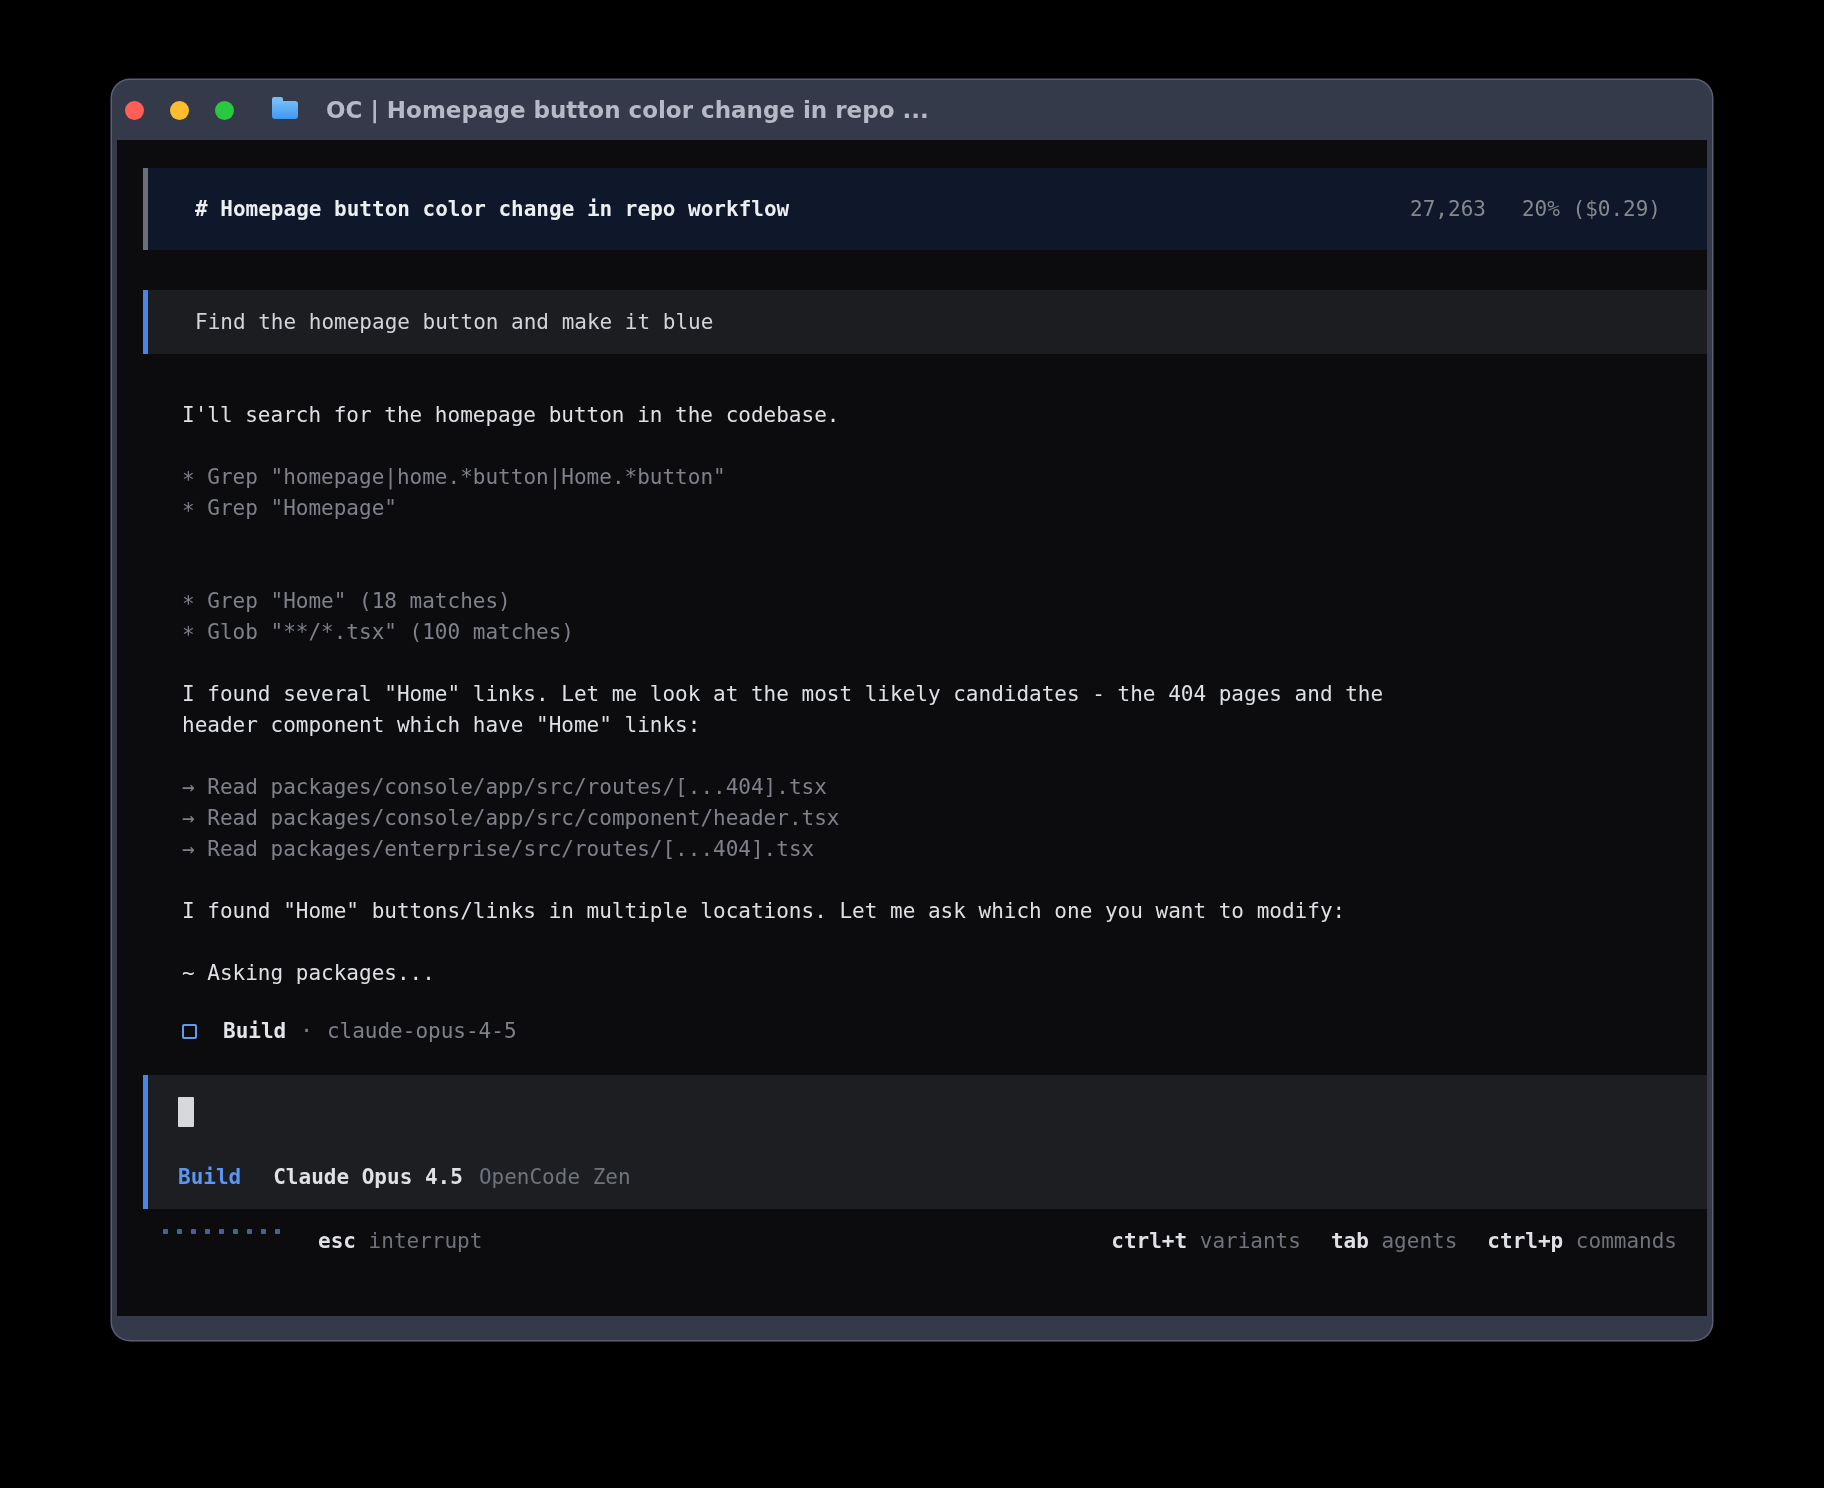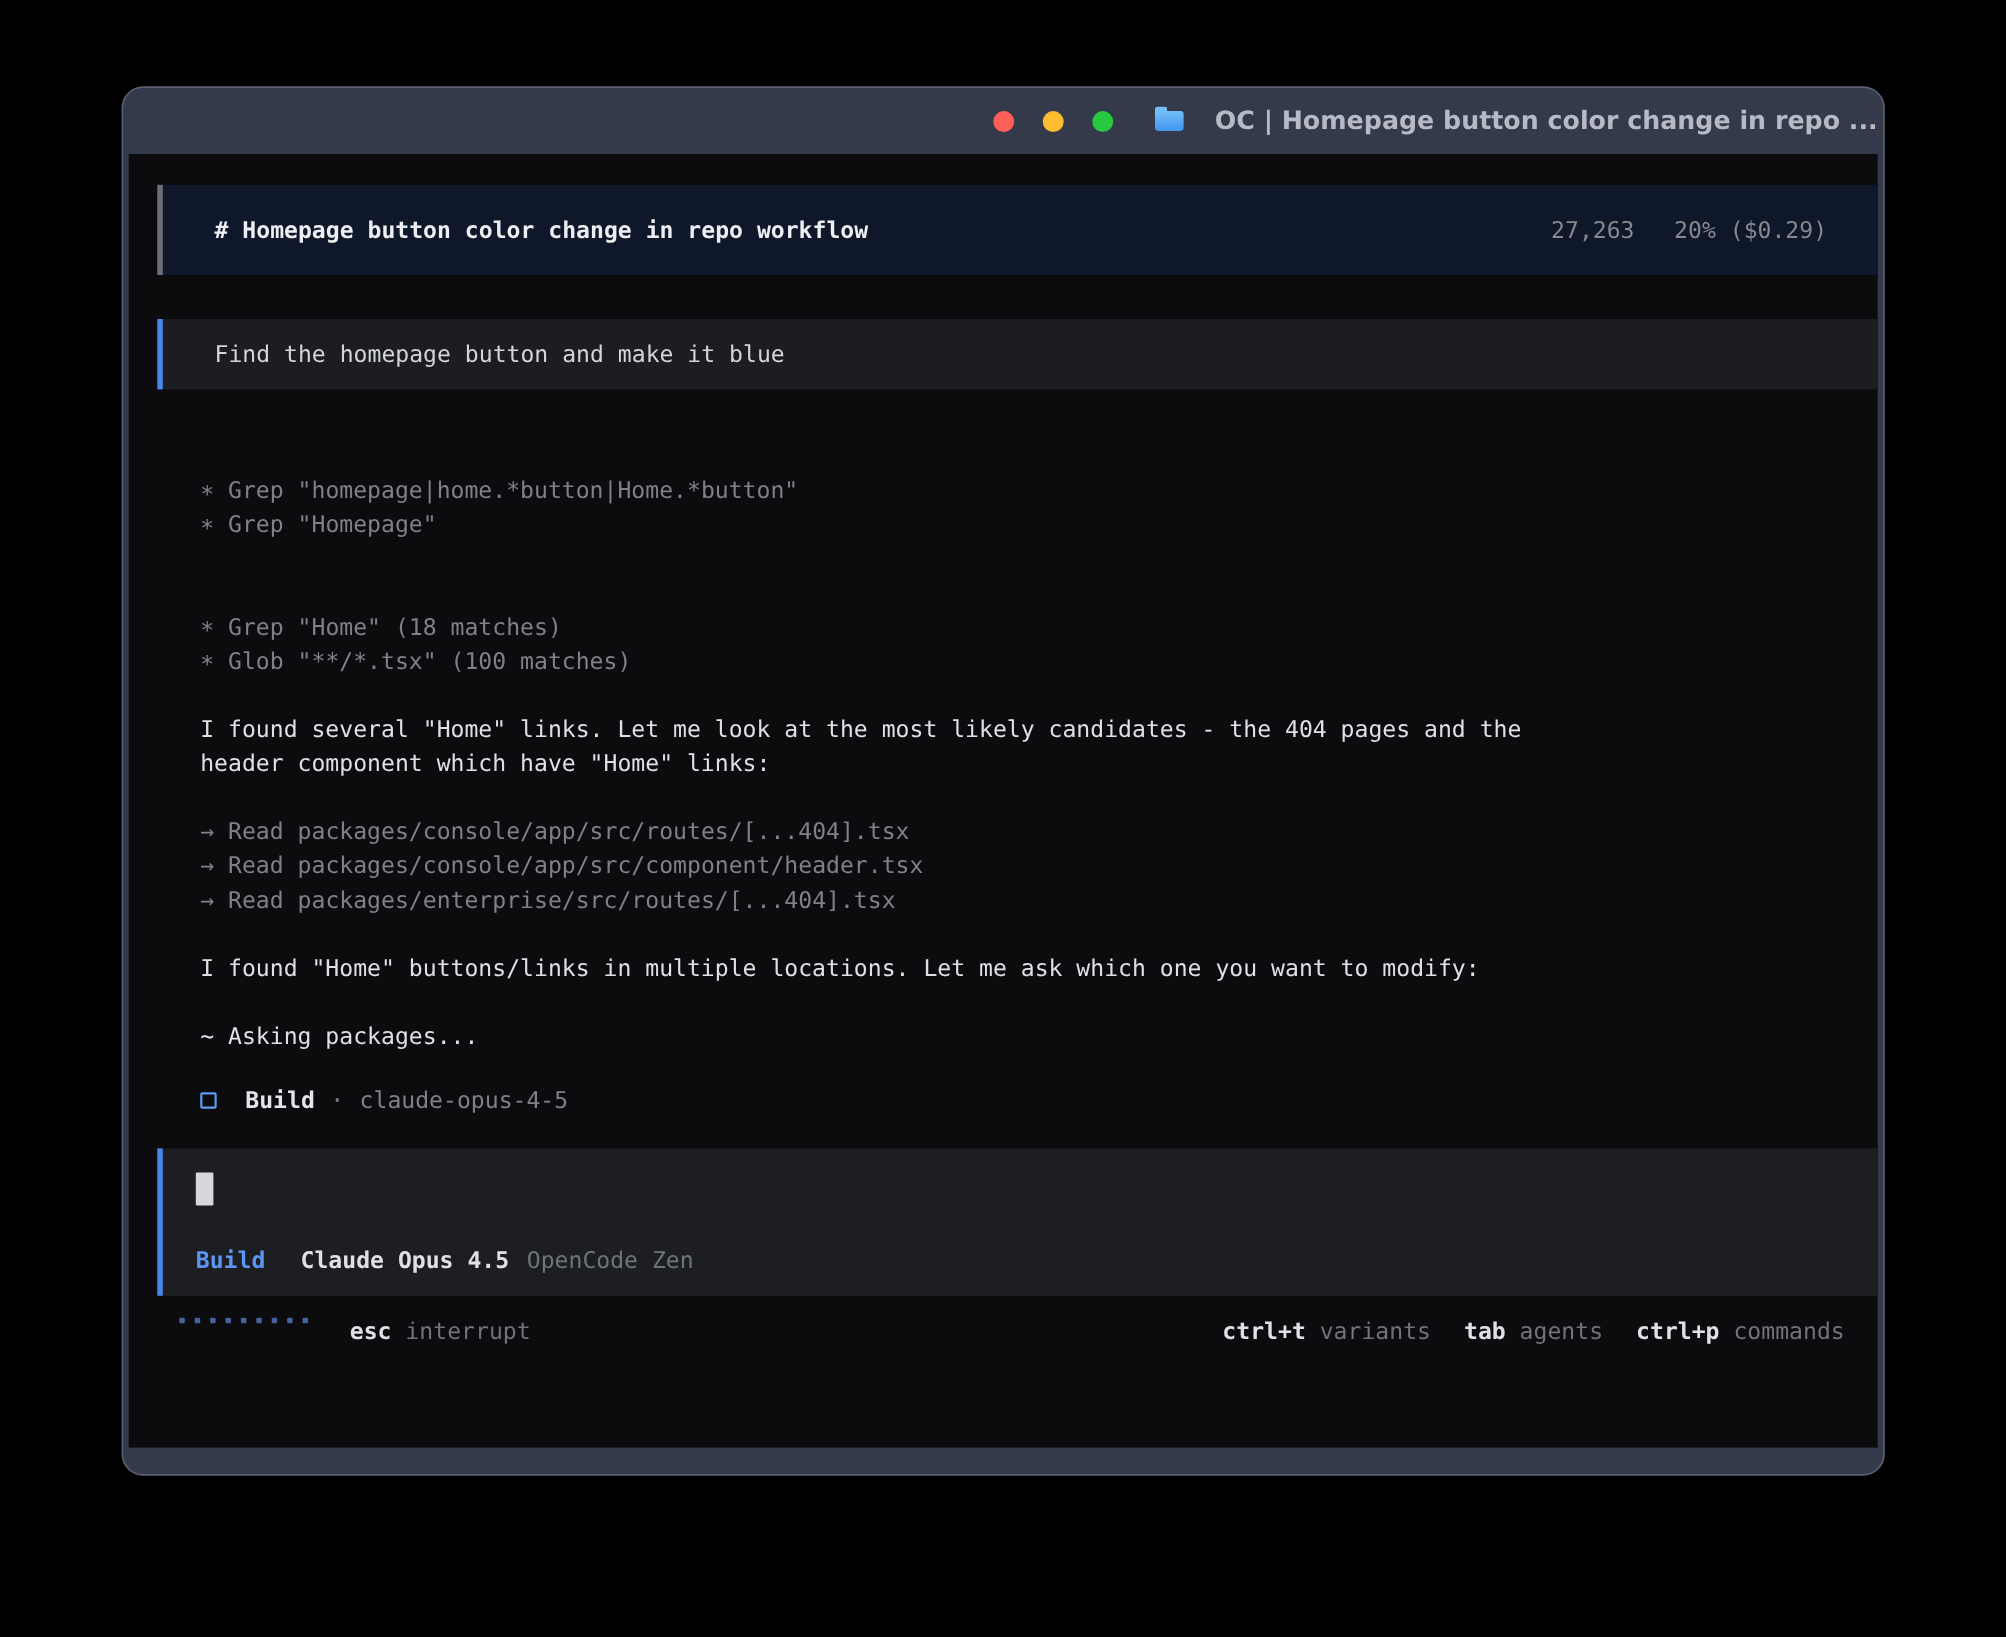--- a/index.html
+++ b/index.html
@@ -5,21 +5,21 @@
   html,body{margin:0;padding:0;background:#000;}
   body{width:1824px;height:1488px;position:relative;overflow:hidden;
        font-family:"DejaVu Sans Mono",monospace;}
 
   
   .window{position:absolute;left:112px;top:80px;width:1600px;height:1260px;
           background:#353a4a;border-radius:18px;box-shadow:0 0 0 1.5px #5a5f73;
           display:flex;flex-direction:column;overflow:hidden;
           padding:0 5px 24px 5px;box-sizing:border-box;}
   .titlebar{height:60px;flex:0 0 60px;display:flex;align-items:center;
-            padding-left:8px;gap:16px;justify-content:flex-end;}
+            padding-left:8px;gap:16px;}
   .light{width:19px;height:19px;border-radius:50%;margin-right:10px;flex:0 0 auto;}
   .light.red{background:#ff5f57;}
   .light.yellow{background:#febc2e;}
   .light.green{background:#28c840;}
   .folder{width:26px;height:18px;margin-left:12px;margin-right:12px;position:relative;
           background:linear-gradient(#74bdf8,#3f97ef);border-radius:2px 3px 3px 3px;flex:0 0 auto;}
   .folder::before{content:"";position:absolute;left:0;top:-4px;width:11px;height:6px;
           background:#74bdf8;border-radius:2px 2px 0 0;}
   .win-title{color:#b6bac6;font-family:"DejaVu Sans",sans-serif;font-weight:bold;
              font-size:23px;white-space:nowrap;}
@@ -98,20 +98,21 @@
         <span>27,263</span>
         <span>20% ($0.29)</span>
       </span>
     </div>
 
     <div class="block user-block">
       <span class="user-text">Find the homepage button and make it blue</span>
     </div>
 
     <div class="convo">
+        <div class="line white">I'll search for the homepage button in the codebase.</div>
         <div class="gap"></div>
         <div class="line gray"><span class="bullet star">*</span> Grep "homepage|home.*button|Home.*button"</div>
         <div class="line gray"><span class="bullet star">*</span> Grep "Homepage"</div>
         <div class="gap"></div>
         <div class="gap"></div>
         <div class="line gray"><span class="bullet star">*</span> Grep "Home" (18 matches)</div>
         <div class="line gray"><span class="bullet star">*</span> Glob "**/*.tsx" (100 matches)</div>
         <div class="gap"></div>
         <div class="line white">I found several "Home" links. Let me look at the most likely candidates - the 404 pages and the header component which have "Home" links:</div>
         <div class="gap"></div>

